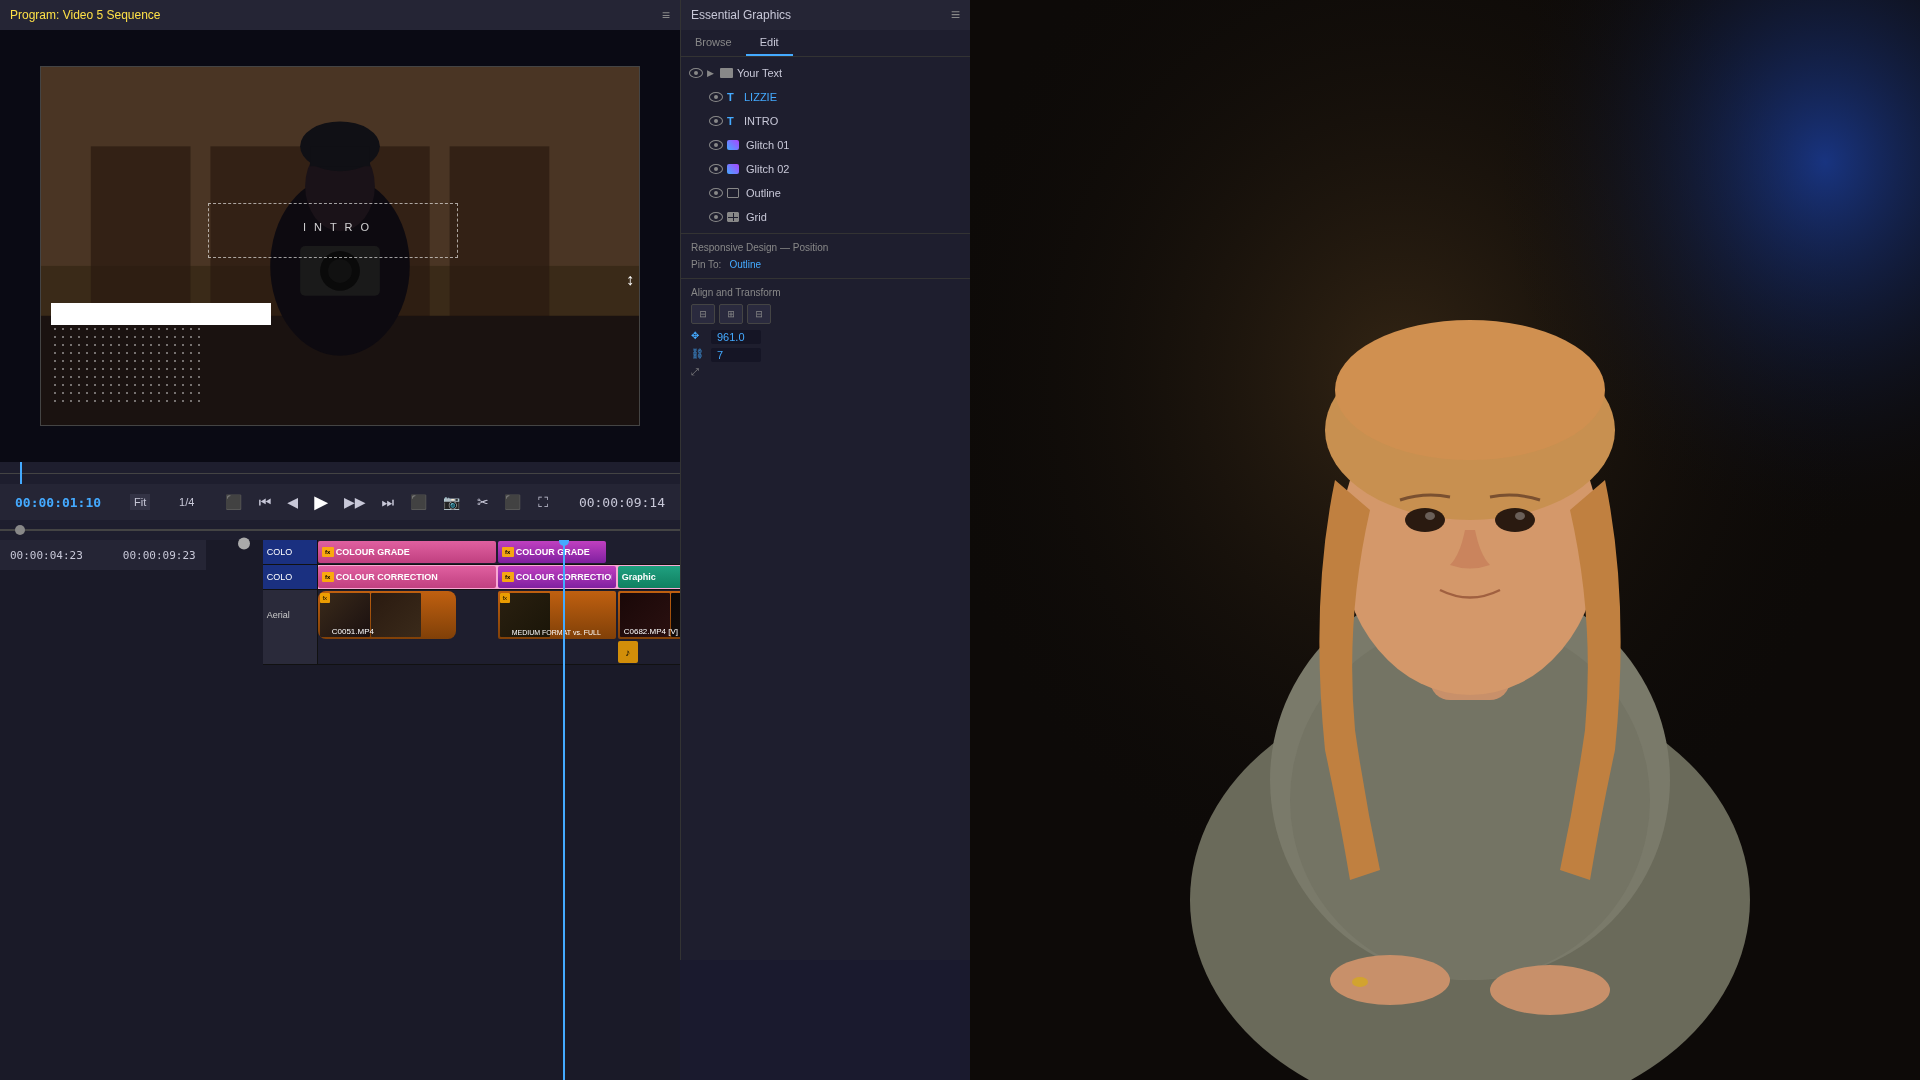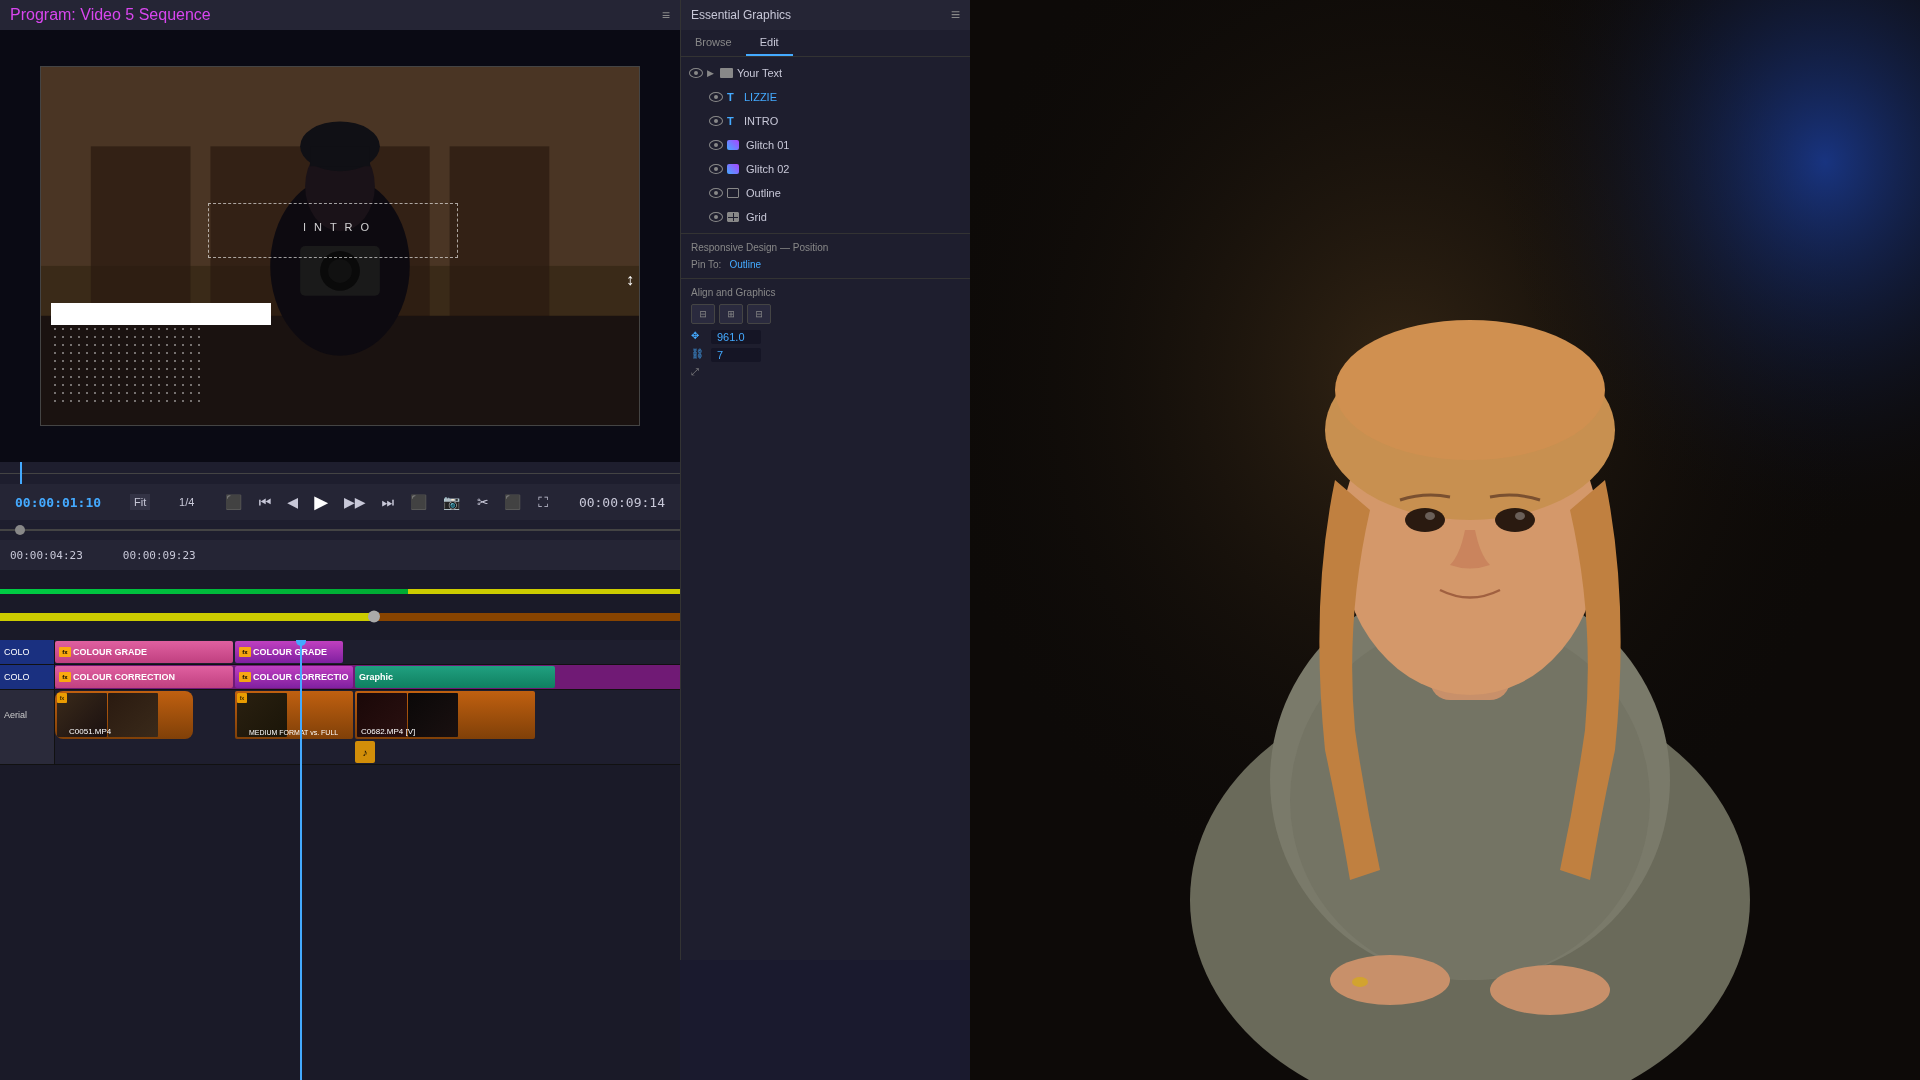--- a/index.html
+++ b/index.html
@@ -26,22 +26,22 @@
     .monitor-header {
       height: 30px;
       background: #252535;
       display: flex;
       align-items: center;
       padding: 0 10px;
       justify-content: space-between;
     }
 
     .monitor-title {
-      color: #d946ef;
-      font-size: 16px;
+      color: #fde047;
+      font-size: 12px;
       font-weight: 500;
     }
 
     .monitor-menu-icon {
       color: #888;
       font-size: 14px;
       cursor: pointer;
     }
 
     .video-preview-area {
@@ -258,21 +258,21 @@
       background: #888;
       border-radius: 50%;
       transform: translate(-50%, -50%);
     }
 
     
     .timeline-panel {
       flex: 1;
       background: #1a1a28;
       display: flex;
-      flex-direction: column;
+      flex-direction: row;
       position: relative;
       gap: 19px;
     }
 
     .timeline-header {
       height: 30px;
       background: #252535;
       display: flex;
       align-items: center;
       padding: 0 10px;
@@ -740,21 +740,21 @@
             <div class="clip-icon" style="background:rgba(255,180,0,0.9);min-width:10px;height:10px;border-radius:1px;display:flex;align-items:center;justify-content:center;margin-right:2px;">
               <span style="font-size:6px;color:#000;">fx</span>
             </div>
             <span class="clip-label-text">COLOUR GRADE</span>
           </div>
         </div>
       </div>
 
       <div class="tl-row" style="height:25px;display:flex;border-bottom:1px solid #111;">
         <div class="tl-label tl-label-blue" style="width:55px;background:#1a3080;color:white;border-right:1px solid #111;display:flex;align-items:center;padding:0 4px;font-size:9px;flex-shrink:0;">COLO</div>
-        <div class="tl-content" style="flex:1;position:relative;background:#701a75;">
+        <div class="tl-content" style="flex:1;position:relative;background:#f9a8d4;">
           <div class="clip clip-pink" style="left:0;width:178px;">
             <div class="clip-icon" style="background:rgba(255,180,0,0.9);min-width:10px;height:10px;border-radius:1px;display:flex;align-items:center;justify-content:center;margin-right:2px;">
               <span style="font-size:6px;color:#000;">fx</span>
             </div>
             <span class="clip-label-text">COLOUR CORRECTION</span>
           </div>
           <div class="clip clip-magenta" style="left:180px;width:118px;">
             <div class="clip-icon" style="background:rgba(255,180,0,0.9);min-width:10px;height:10px;border-radius:1px;display:flex;align-items:center;justify-content:center;margin-right:2px;">
               <span style="font-size:6px;color:#000;">fx</span>
             </div>
@@ -873,21 +873,21 @@
 
   <div class="eg-section">
     <div class="eg-section-title">Responsive Design — Position</div>
     <div class="eg-pin-row">
       <span class="eg-pin-label">Pin To:</span>
       <span class="eg-pin-value">Outline</span>
     </div>
   </div>
 
   <div class="eg-align-section">
-    <div class="eg-align-title">Align and Graphics</div>
+    <div class="eg-align-title">Align and Transform</div>
     <div class="eg-align-buttons">
       <div class="eg-align-btn">⊟</div>
       <div class="eg-align-btn">⊞</div>
       <div class="eg-align-btn">⊟</div>
     </div>
     <div class="eg-coords">
       <div class="eg-coord-row">
         <span style="width:14px;height:14px;color:#4af;font-size:10px;cursor:default;">✥</span>
         <span class="eg-coord-value">961.0</span>
       </div>

